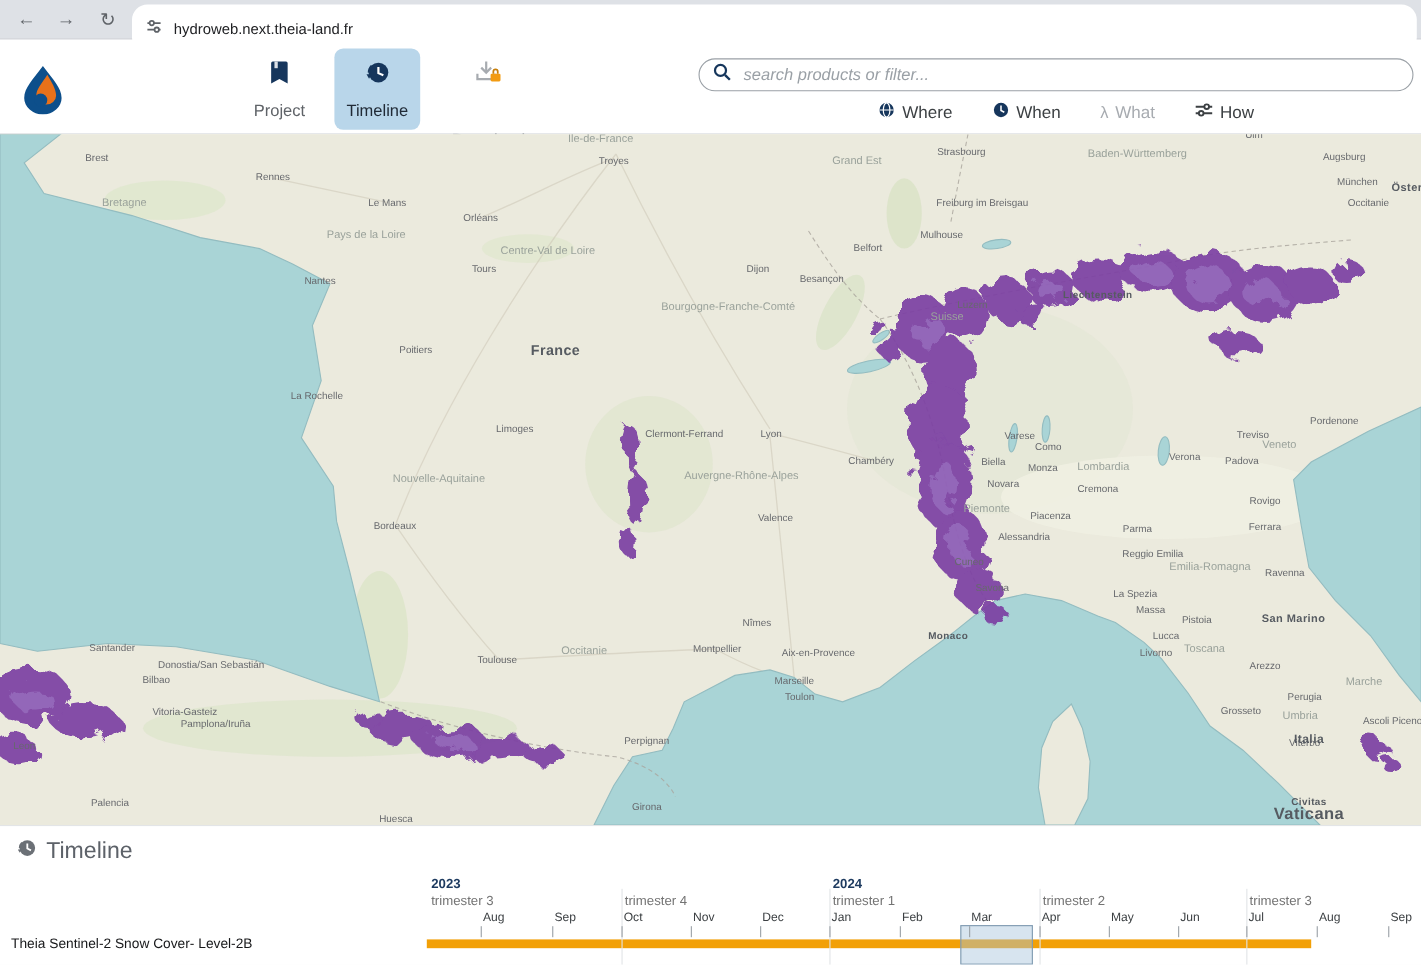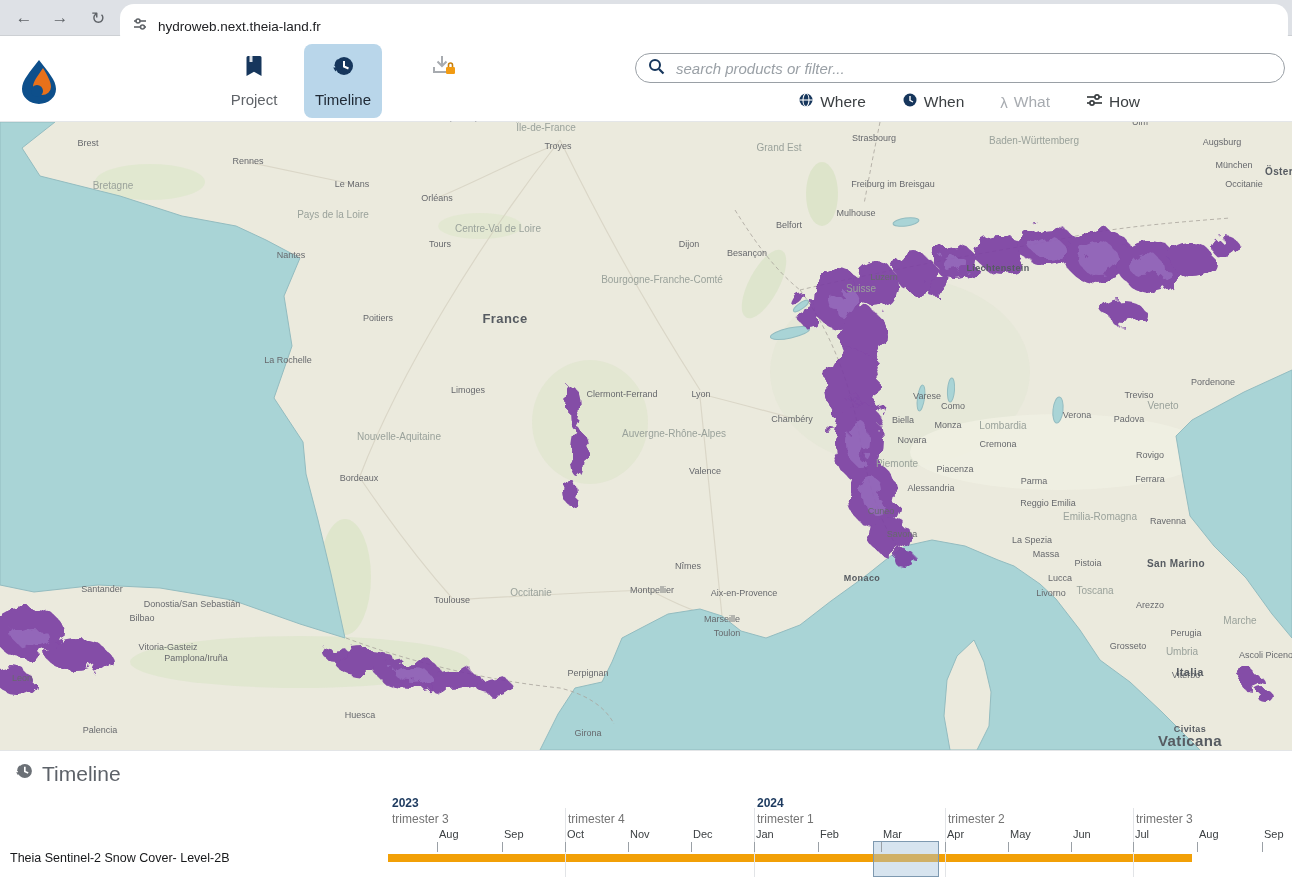--- a/index.html
+++ b/index.html
@@ -329,21 +329,21 @@
         <div class="mlabel city" style="left: 727px; top: 511px;">Toulon</div>
         <div class="mlabel city" style="left: 588px; top: 551px;">Perpignan</div>
         <div class="mlabel city" style="left: 792px; top: 297px;">Chambéry</div>
         <div class="mlabel city" style="left: 102px; top: 467px;">Santander</div>
         <div class="mlabel city" style="left: 142px; top: 496px;">Bilbao</div>
         <div class="mlabel city" style="left: 192px; top: 482px;">Donostia/San Sebastián</div>
         <div class="mlabel city" style="left: 168px; top: 525px;">Vitoria-Gasteiz</div>
         <div class="mlabel city" style="left: 196px; top: 536px;">Pamplona/Iruña</div>
         <div class="mlabel city" style="left: 22px; top: 556px;">Leon</div>
         <div class="mlabel city" style="left: 100px; top: 608px;">Palencia</div>
-        <div class="mlabel city" style="left: 360px; top: 593px;">Huesca</div>
+        <div class="mlabel city" style="left: 360px; top: 622px;">Huesca</div>
         <div class="mlabel city" style="left: 588px; top: 611px;">Girona</div>
         <div class="mlabel city" style="left: 884px; top: 155px;">Luzern</div>
         <div class="mlabel city" style="left: 953px; top: 270px; margin-top: 14px;">Como</div>
         <div class="mlabel city" style="left: 927px; top: 274px;">Varese</div>
         <div class="mlabel city" style="left: 948px; top: 303px;">Monza</div>
         <div class="mlabel city" style="left: 912px; top: 318px;">Novara</div>
         <div class="mlabel city" style="left: 903px; top: 298px;">Biella</div>
         <div class="mlabel city" style="left: 881px; top: 389px;">Cuneo</div>
         <div class="mlabel city" style="left: 902px; top: 412px;">Savona</div>
         <div class="mlabel city" style="left: 931px; top: 366px;">Alessandria</div>

